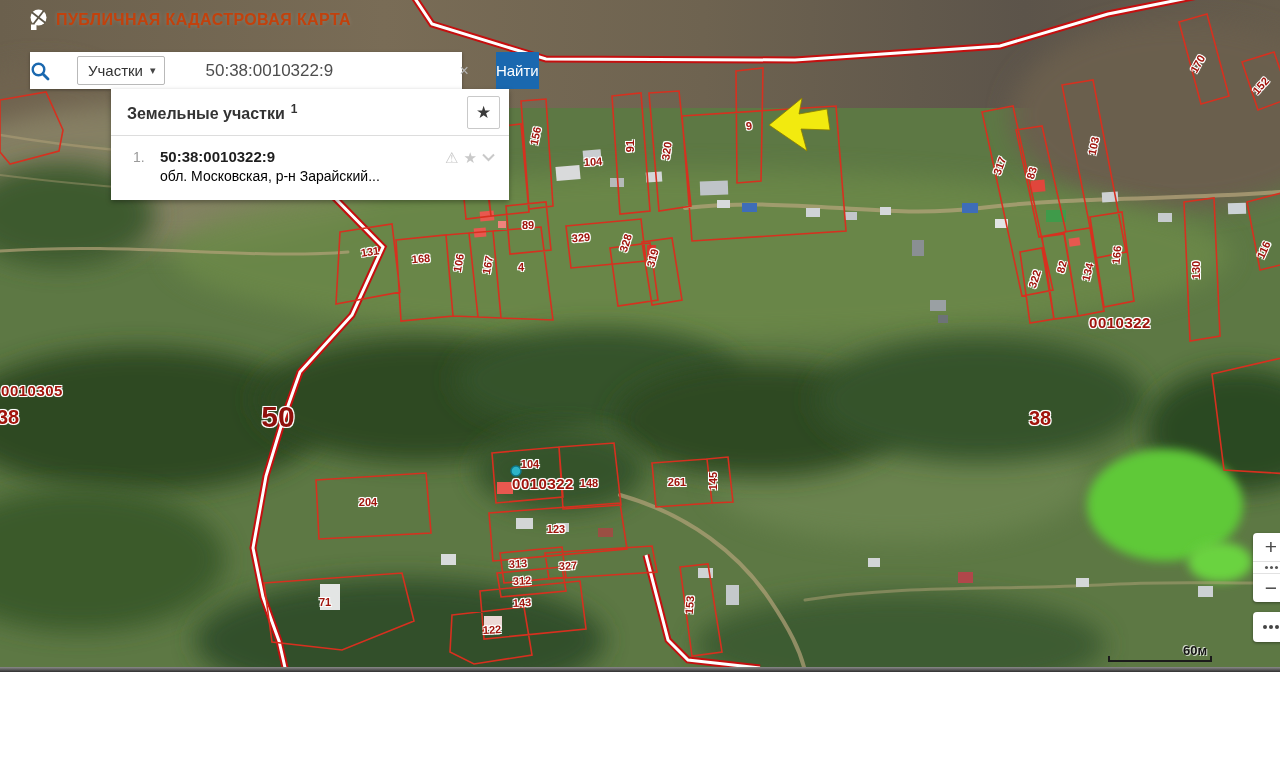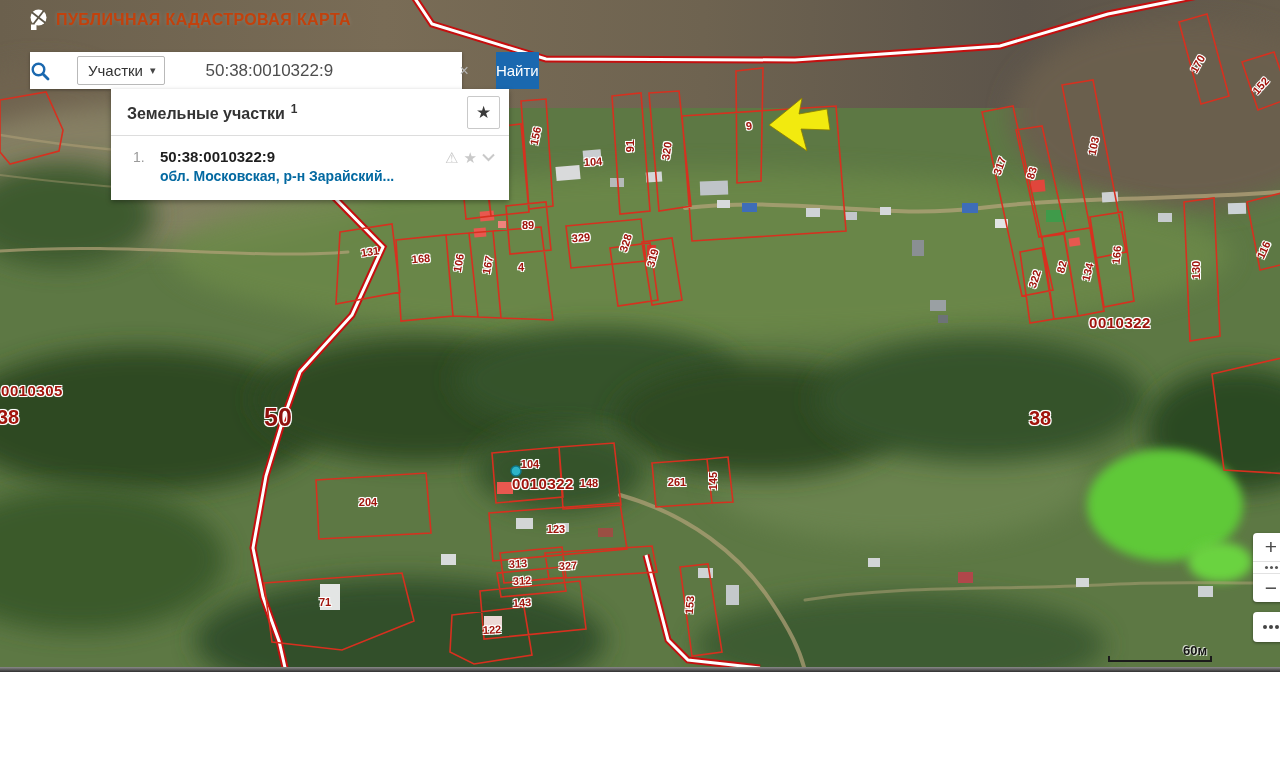--- a/index.html
+++ b/index.html
@@ -11,21 +11,21 @@
   .map{position:absolute;left:0;top:0;width:1280px;height:667px;overflow:hidden;background:#5d7844;}
   .map svg.sat{position:absolute;left:0;top:0;}
   .map-edge{position:absolute;left:0;top:667px;width:1280px;height:5px;
     background:linear-gradient(#8a8a8a,#2f2f2f);}
 
   
   .ml{position:absolute;font-weight:bold;color:#a0140c;white-space:nowrap;line-height:1;
     text-shadow:-1px -1px 0 #fff,1px -1px 0 #fff,-1px 1px 0 #fff,1px 1px 0 #fff,0 0 2px #fff;}
   .ml.p{font-size:11px;}
   .ml.q{font-size:15px;letter-spacing:.5px;margin-left:10px;}
-  .ml.b50{font-size:25px;color:#8f100c;}
+  .ml.b50{font-size:30px;color:#8f100c;}
   .ml.b38{font-size:20px;}
 
   
   .hdr{position:absolute;left:30px;top:9px;display:flex;align-items:center;gap:9px;}
   .hdr .title{font-size:16px;font-weight:bold;letter-spacing:.4px;color:#c2410c;
     text-shadow:0 0 4px rgba(255,255,255,.15);}
 
   
   .searchbar{position:absolute;left:30px;top:52px;width:432px;height:37px;background:#fff;
     display:flex;align-items:center;box-shadow:0 1px 3px rgba(0,0,0,.35);gap:27px;}
@@ -45,21 +45,21 @@
     box-shadow:0 2px 5px rgba(0,0,0,.35);margin-left:44px;}
   .panel-hd{position:relative;padding:13px 16px 12px 16px;border-bottom:1px solid #ddd;}
   .panel-hd .t{font-size:16px;font-weight:bold;color:#333;}
   .panel-hd sup{font-size:12px;font-weight:bold;color:#333;margin-left:6px;}
   .star-btn{position:absolute;right:9px;top:7px;width:33px;height:33px;border:1px solid #c9c9c9;
     border-radius:2px;background:#fff;display:flex;align-items:center;justify-content:center;
     font-size:17px;color:#3a3a3a;cursor:pointer;}
   .panel-item{position:relative;display:flex;padding:12px 16px 16px 22px;cursor:pointer;}
   .pi-idx{width:27px;font-size:14px;color:#9a9a9a;padding-top:1px;}
   .pi-code{font-size:15px;font-weight:bold;color:#1e1e1e;}
-  .pi-addr{font-size:14px;color:#0369a1;margin-top:3px;font-weight:bold;}
+  .pi-addr{font-size:14px;color:#000000;margin-top:3px;}
   .pi-icons{position:absolute;right:14px;top:14px;display:flex;gap:5px;align-items:center;color:#c9c9c9;}
   .pi-icons span{font-size:15px;line-height:1;cursor:pointer;}
 
   
   .zoomctl{position:absolute;left:1253px;top:533px;width:36px;background:#fff;border-radius:4px;
     box-shadow:0 1px 3px rgba(0,0,0,.4);overflow:hidden;}
   .zoomctl .zc{height:28px;display:flex;align-items:center;justify-content:center;font-size:21px;
     color:#4a4a4a;cursor:pointer;}
   .zoomctl .dots{height:13px;display:flex;align-items:center;justify-content:center;gap:2px;
     border-top:1px solid #e2e2e2;border-bottom:1px solid #e2e2e2;cursor:pointer;}

